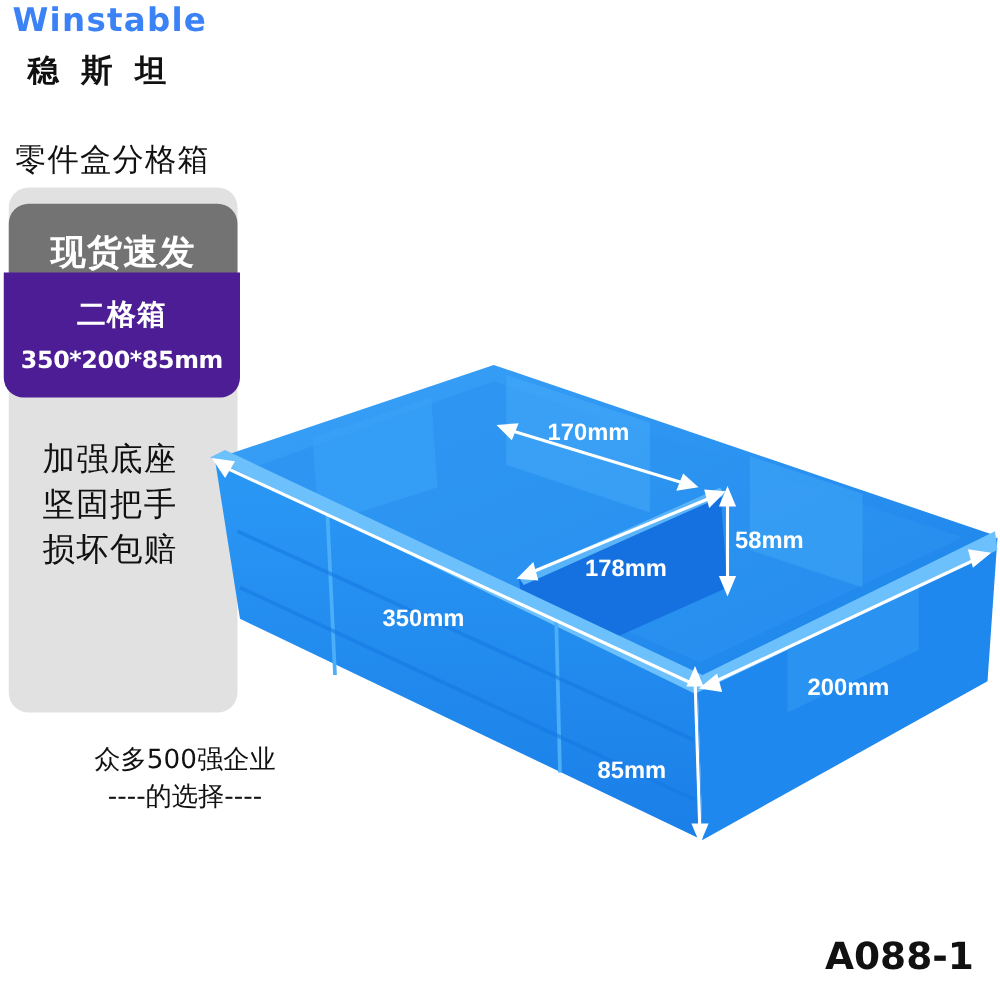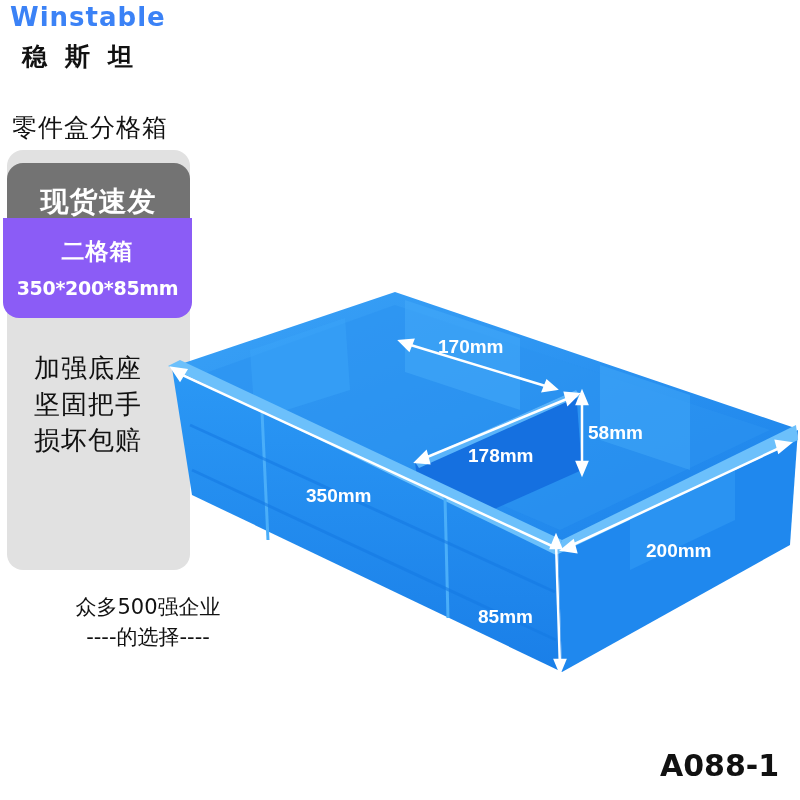--- a/index.html
+++ b/index.html
@@ -28,21 +28,21 @@
   }
   .badge-black {
     position: absolute; left: 7px; top: 150px; width: 183px; height: 75px;
     background: #737373; border-radius: 16px 16px 0 0;
     color: #fff; font-weight: bold; font-size: 28px;
     display: flex; align-items: flex-start; justify-content: center;
     padding-top: 20px; box-sizing: border-box; letter-spacing: 1px; margin-top: 13px;
   }
   .badge-red {
     position: absolute; left: 3px; top: 218px; width: 189px; height: 100px;
-    background: #8b5cf6; border-radius: 0 0 16px 16px;
+    background: #4c1d95; border-radius: 0 0 16px 16px;
     color: #fff; font-weight: bold; text-align: center;
   }
   .badge-red .sub { font-size: 23px; margin-top: 18px; letter-spacing: 1px; }
   .badge-red .dims { font-size: 19px; margin-top: 10px; letter-spacing: -0.3px; }
   .features {
     position: absolute; left: 34px; top: 350px; font-size: 26px; line-height: 36px;
     color: #111;
   }
   .features .f0 { font-weight: bold; }
   .features div { letter-spacing: 1px; }

